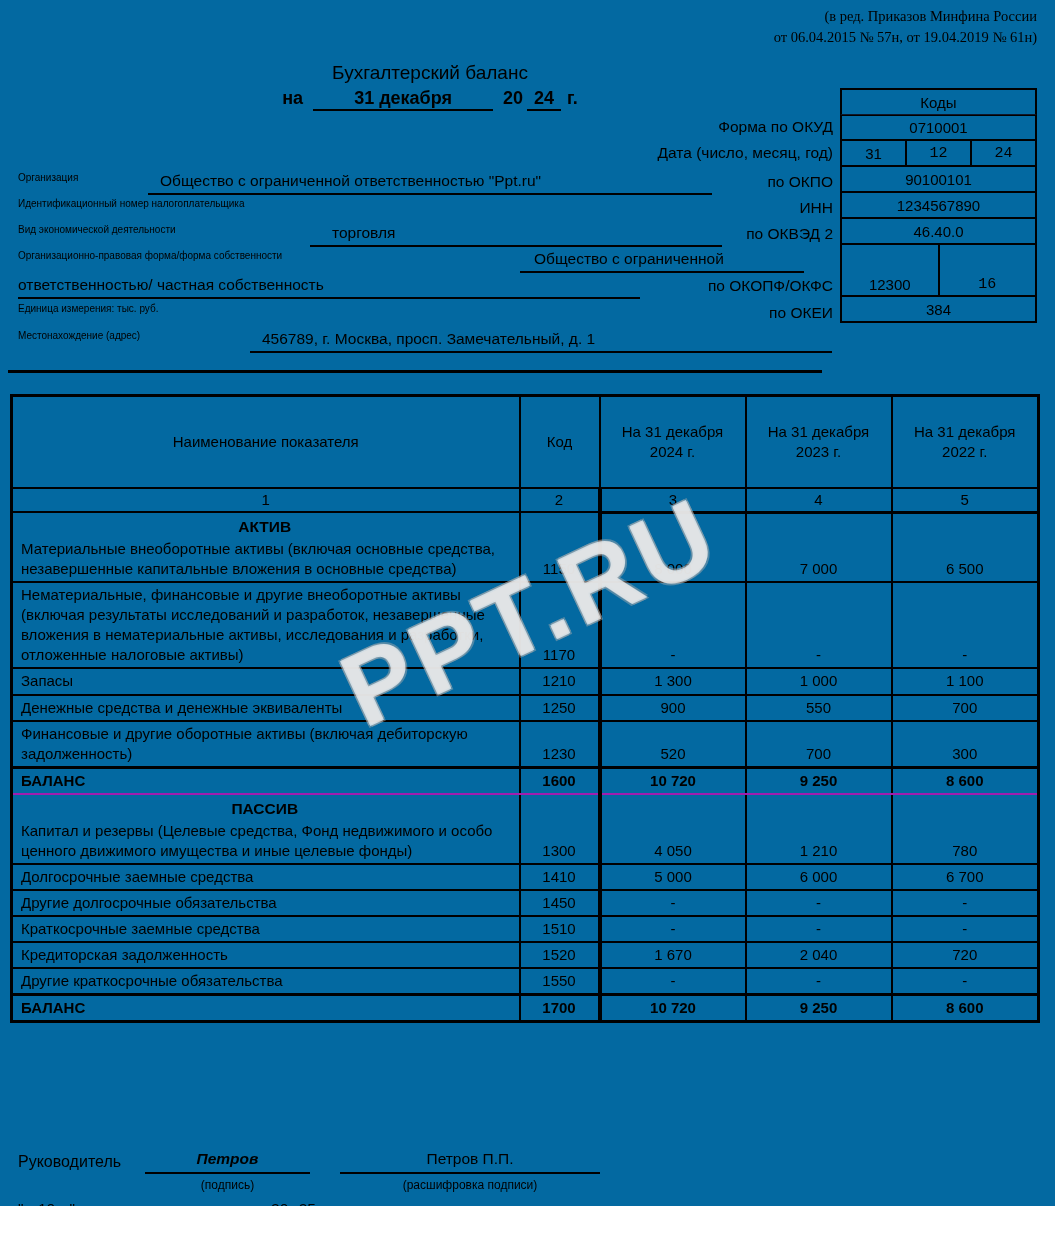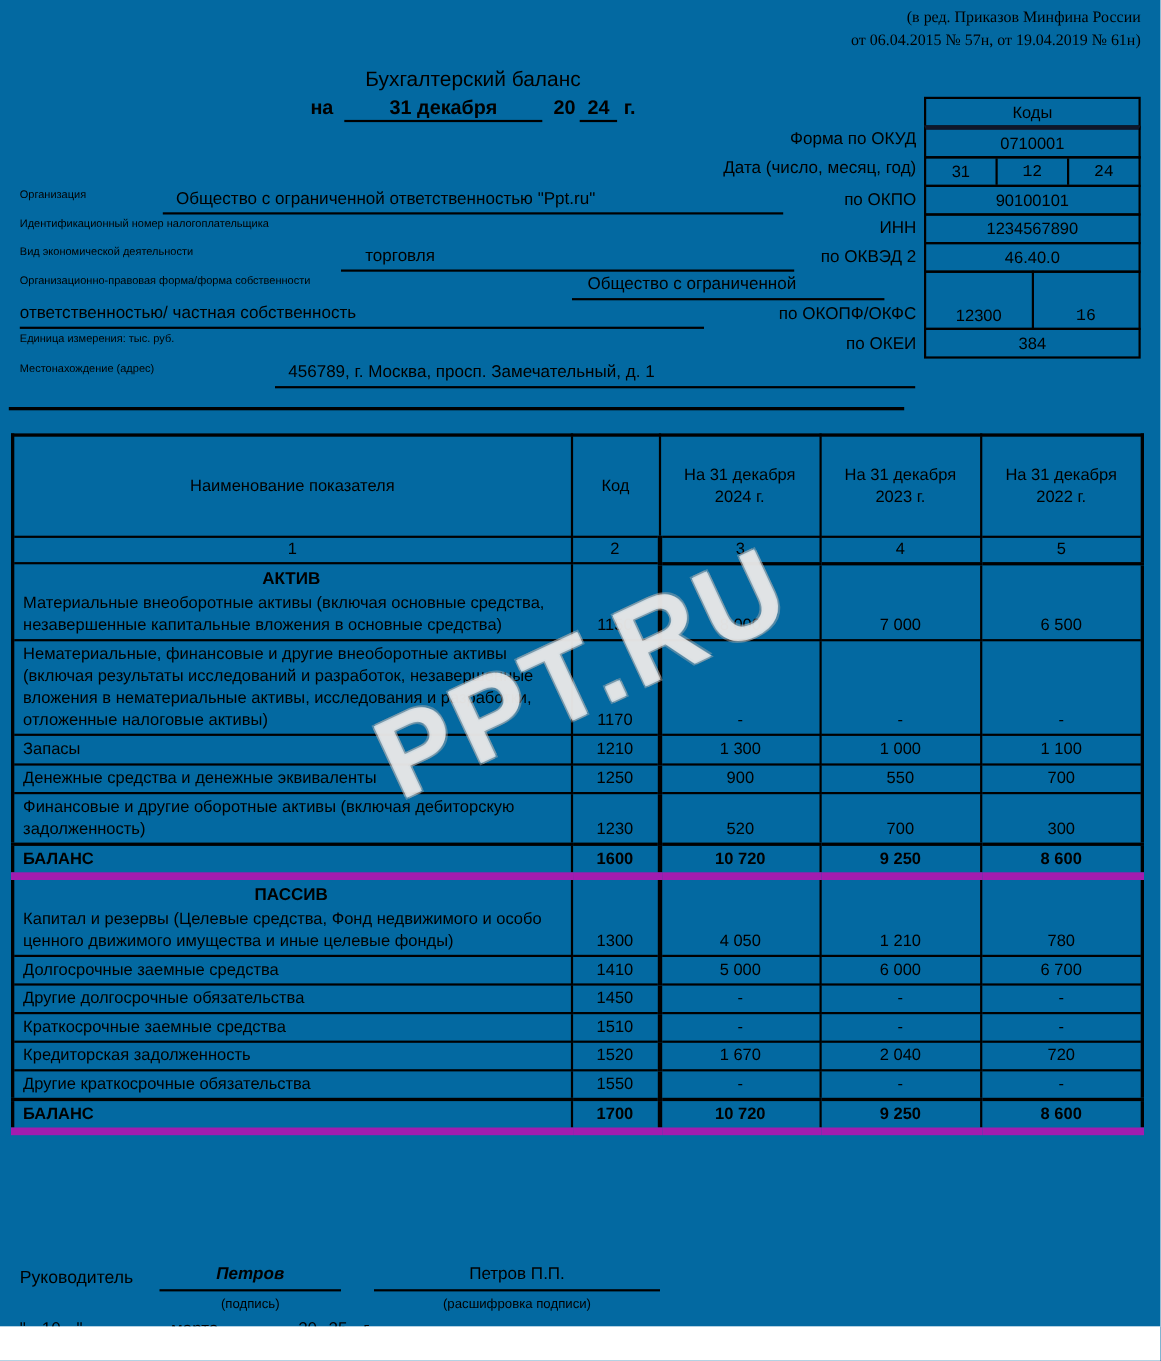--- a/index.html
+++ b/index.html
@@ -26,41 +26,41 @@
   .frow{height:22px; font-size:10px; white-space:nowrap;}
   .rlabel{text-align:right; font-size:15.5px; white-space:nowrap;}
   .fline{border-bottom:2px solid #000; position:absolute; height:21px; font-size:15.5px; white-space:nowrap;}
   .sep{background:#000; height:3px;}
 
   
   .codes{left:840px; top:88px; width:197px; font-size:15px;}
   .cbox{border:2px solid #000; height:24px; display:flex; align-items:center;
     justify-content:center; margin-top:-2px; background:transparent; text-align:center;}
   .cbox.first{margin-top:0;}
-  .cbox.thick-top{border-top:4px solid #0f172a;}
+  .cbox.thick-top{border-top:1px solid #0f172a;}
   .csplit{padding:0;}
   .csplit .cell{flex:1; height:100%; display:flex; align-items:center; justify-content:center;}
   .csplit .cell + .cell{border-left:2px solid #000;font-family:Liberation Mono, monospace;}
   .cbox.tall{height:50px;}
   .cbox.tall .cell{align-items:flex-end; padding-bottom:4px;}
 
   
   table.balance{position:absolute; left:10px; top:394px; width:1027px;
     border-collapse:collapse; table-layout:fixed; border:3px solid #000;}
   table.balance td{border:2px solid #000; font-size:15px; line-height:1.34;
     padding:2px 6px; vertical-align:bottom; overflow:hidden;}
   table.balance tr.hdr td{vertical-align:middle; text-align:center; padding:6px 4px;}
   table.balance tr.hdr{height:92px;}
   table.balance tr.nums{height:24px;}
   table.balance tr.nums td{text-align:center; vertical-align:middle; padding:1px;}
   table.balance tr.nums td.c3, table.balance tr.nums td.c4, table.balance tr.nums td.c5{border-bottom:3px solid #000;}
   table.balance td.name{text-align:left; padding-left:8px; padding-right:10px;}
   table.balance td.code, table.balance td.val{text-align:center;}
   table.balance tbody td.c3{border-left:4px solid #000;}
-  table.balance tr.total td{border-top:3px solid #000; border-bottom:7px solid #a21caf; font-weight:bold;}
+  table.balance tr.total td{border-top:3px solid #000; border-bottom:2px solid #a21caf; font-weight:bold;}
   .section-title{font-weight:bold; text-align:center; font-size:15.5px; padding:2px 0 1px 0;}
 
   
   .watermark{left:310px; top:492px; width:440px; height:240px; z-index:3;
     display:flex; align-items:center; justify-content:center; pointer-events:none;
     transform:rotate(-25deg); font-size:104px; font-weight:bold; letter-spacing:5px;
     color:rgba(255,255,255,0.68);
     text-shadow:1.5px 1.5px 0 rgba(175,175,175,0.45), -1.5px -1.5px 0 rgba(175,175,175,0.45),
                 1.5px -1.5px 0 rgba(175,175,175,0.45), -1.5px 1.5px 0 rgba(175,175,175,0.45);}
 

